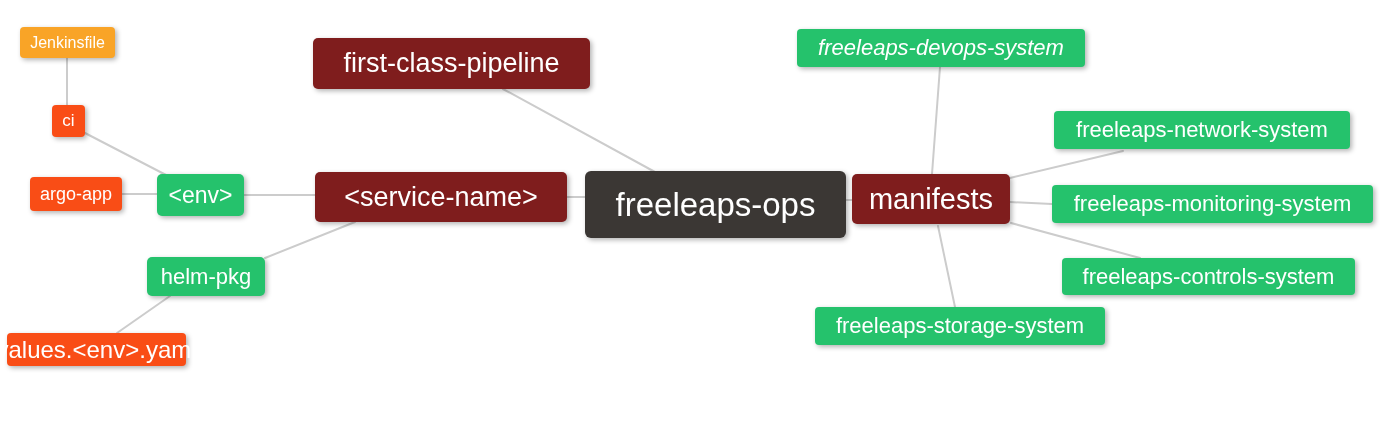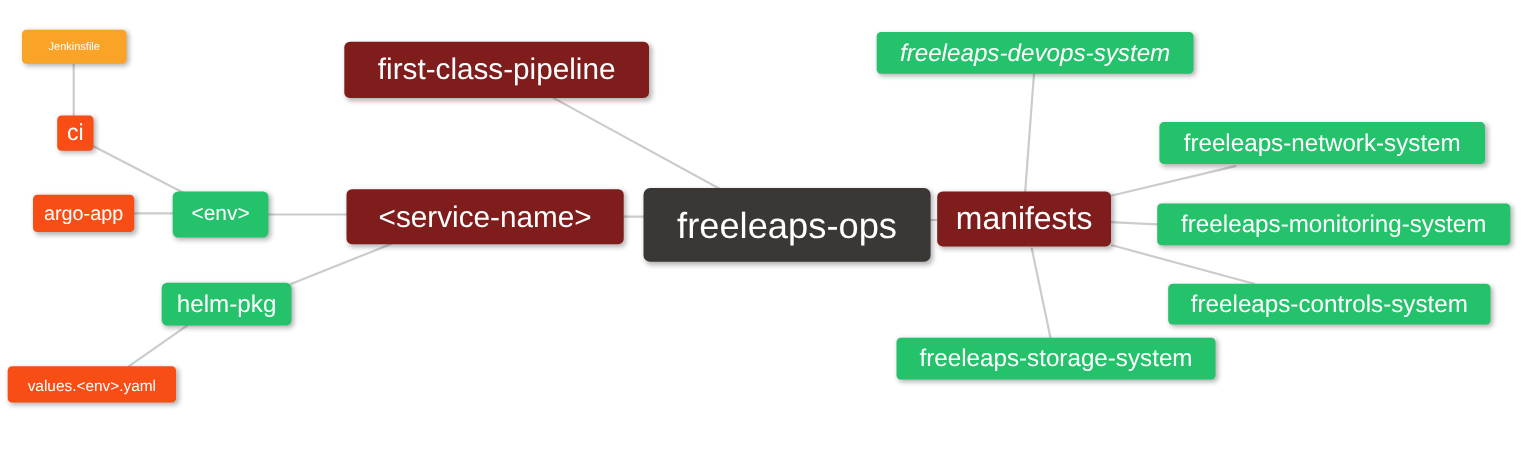--- a/index.html
+++ b/index.html
@@ -40,26 +40,26 @@
     cursor: pointer;
     user-select: none;
   }
   .c-orange { background: #f9a427; }
   .c-red    { background: #f94d16; }
   .c-green  { background: #25c26c; }
   .c-blue   { background: #7f1d1d; }
   .c-dark   { background: #3b3734; }
 
   
-  #n-jenkinsfile { left: 20px;  top: 27px;  width: 95px;  height: 31px; font-size: 10px; border-radius: 4px; }
-  #n-ci          { left: 52px;  top: 105px; width: 33px;  height: 32px; font-size: 21px; border-radius: 4px; }
+  #n-jenkinsfile { left: 20px;  top: 27px;  width: 95px;  height: 31px; font-size: 16px; border-radius: 4px; }
+  #n-ci          { left: 52px;  top: 105px; width: 33px;  height: 32px; font-size: 17px; border-radius: 4px; }
   #n-argo-app    { left: 30px;  top: 177px; width: 92px;  height: 34px; font-size: 18px; border-radius: 4px; }
-  #n-env         { left: 157px; top: 174px; width: 87px;  height: 42px; font-size: 19px; }
+  #n-env         { left: 157px; top: 174px; width: 87px;  height: 42px; font-size: 23px; }
   #n-helm-pkg    { left: 147px; top: 257px; width: 118px; height: 39px; font-size: 22px; }
-  #n-values      { left: 7px;   top: 333px; width: 153px; height: 33px; font-size: 14px; border-radius: 4px; }
+  #n-values      { left: 7px;   top: 333px; width: 179px; height: 33px; font-size: 24px; border-radius: 4px; }
   #n-pipeline    { left: 313px; top: 38px;  width: 277px; height: 51px; font-size: 27px; }
   #n-service     { left: 315px; top: 172px; width: 252px; height: 50px; font-size: 27px; }
   #n-root        { left: 585px; top: 171px; width: 261px; height: 67px; font-size: 33px; border-radius: 6px; text-align: center; }
   #n-manifests   { left: 852px; top: 174px; width: 158px; height: 50px; font-size: 29px; }
   #n-devops      { left: 797px;  top: 29px;  width: 288px; height: 38px; font-size: 22px; border-radius: 4px; font-style: italic; }
   #n-network     { left: 1054px; top: 111px; width: 296px; height: 38px; font-size: 22px; border-radius: 4px; }
   #n-monitoring  { left: 1052px; top: 185px; width: 321px; height: 38px; font-size: 22px; border-radius: 4px; }
   #n-controls    { left: 1062px; top: 258px; width: 293px; height: 37px; font-size: 22px; border-radius: 4px; }
   #n-storage     { left: 815px;  top: 307px; width: 290px; height: 38px; font-size: 22px; border-radius: 4px; }
 </style>

